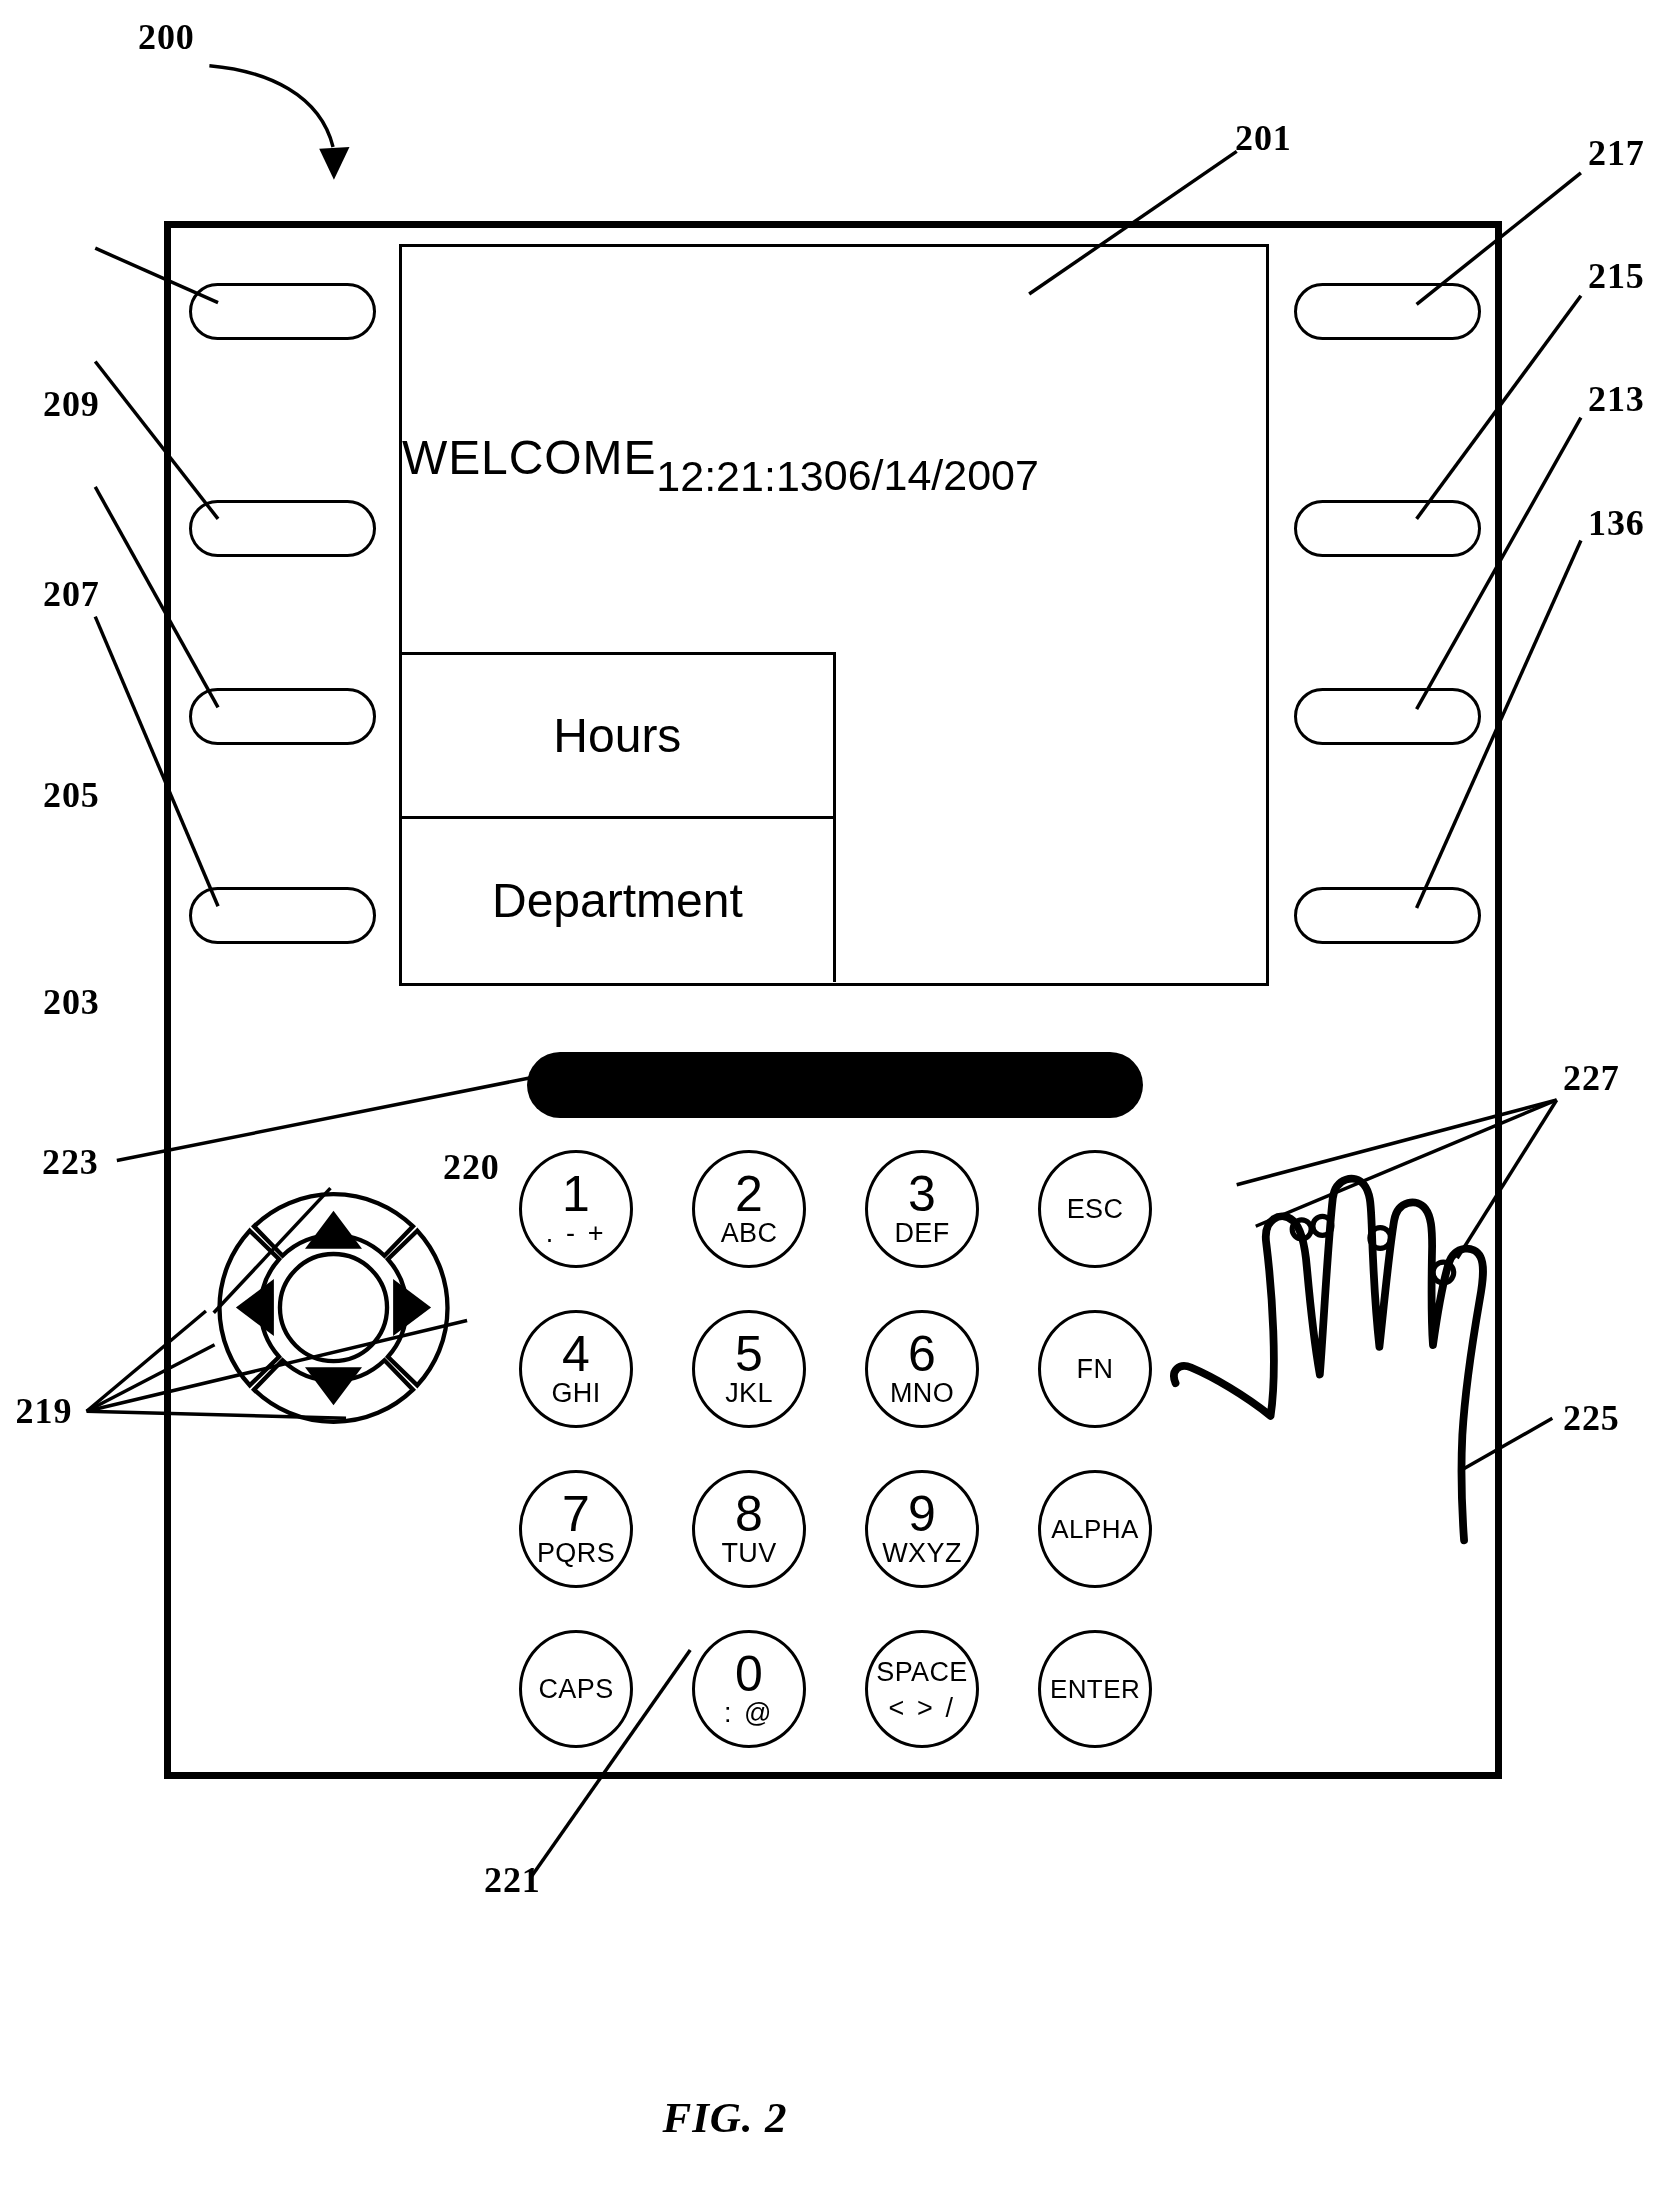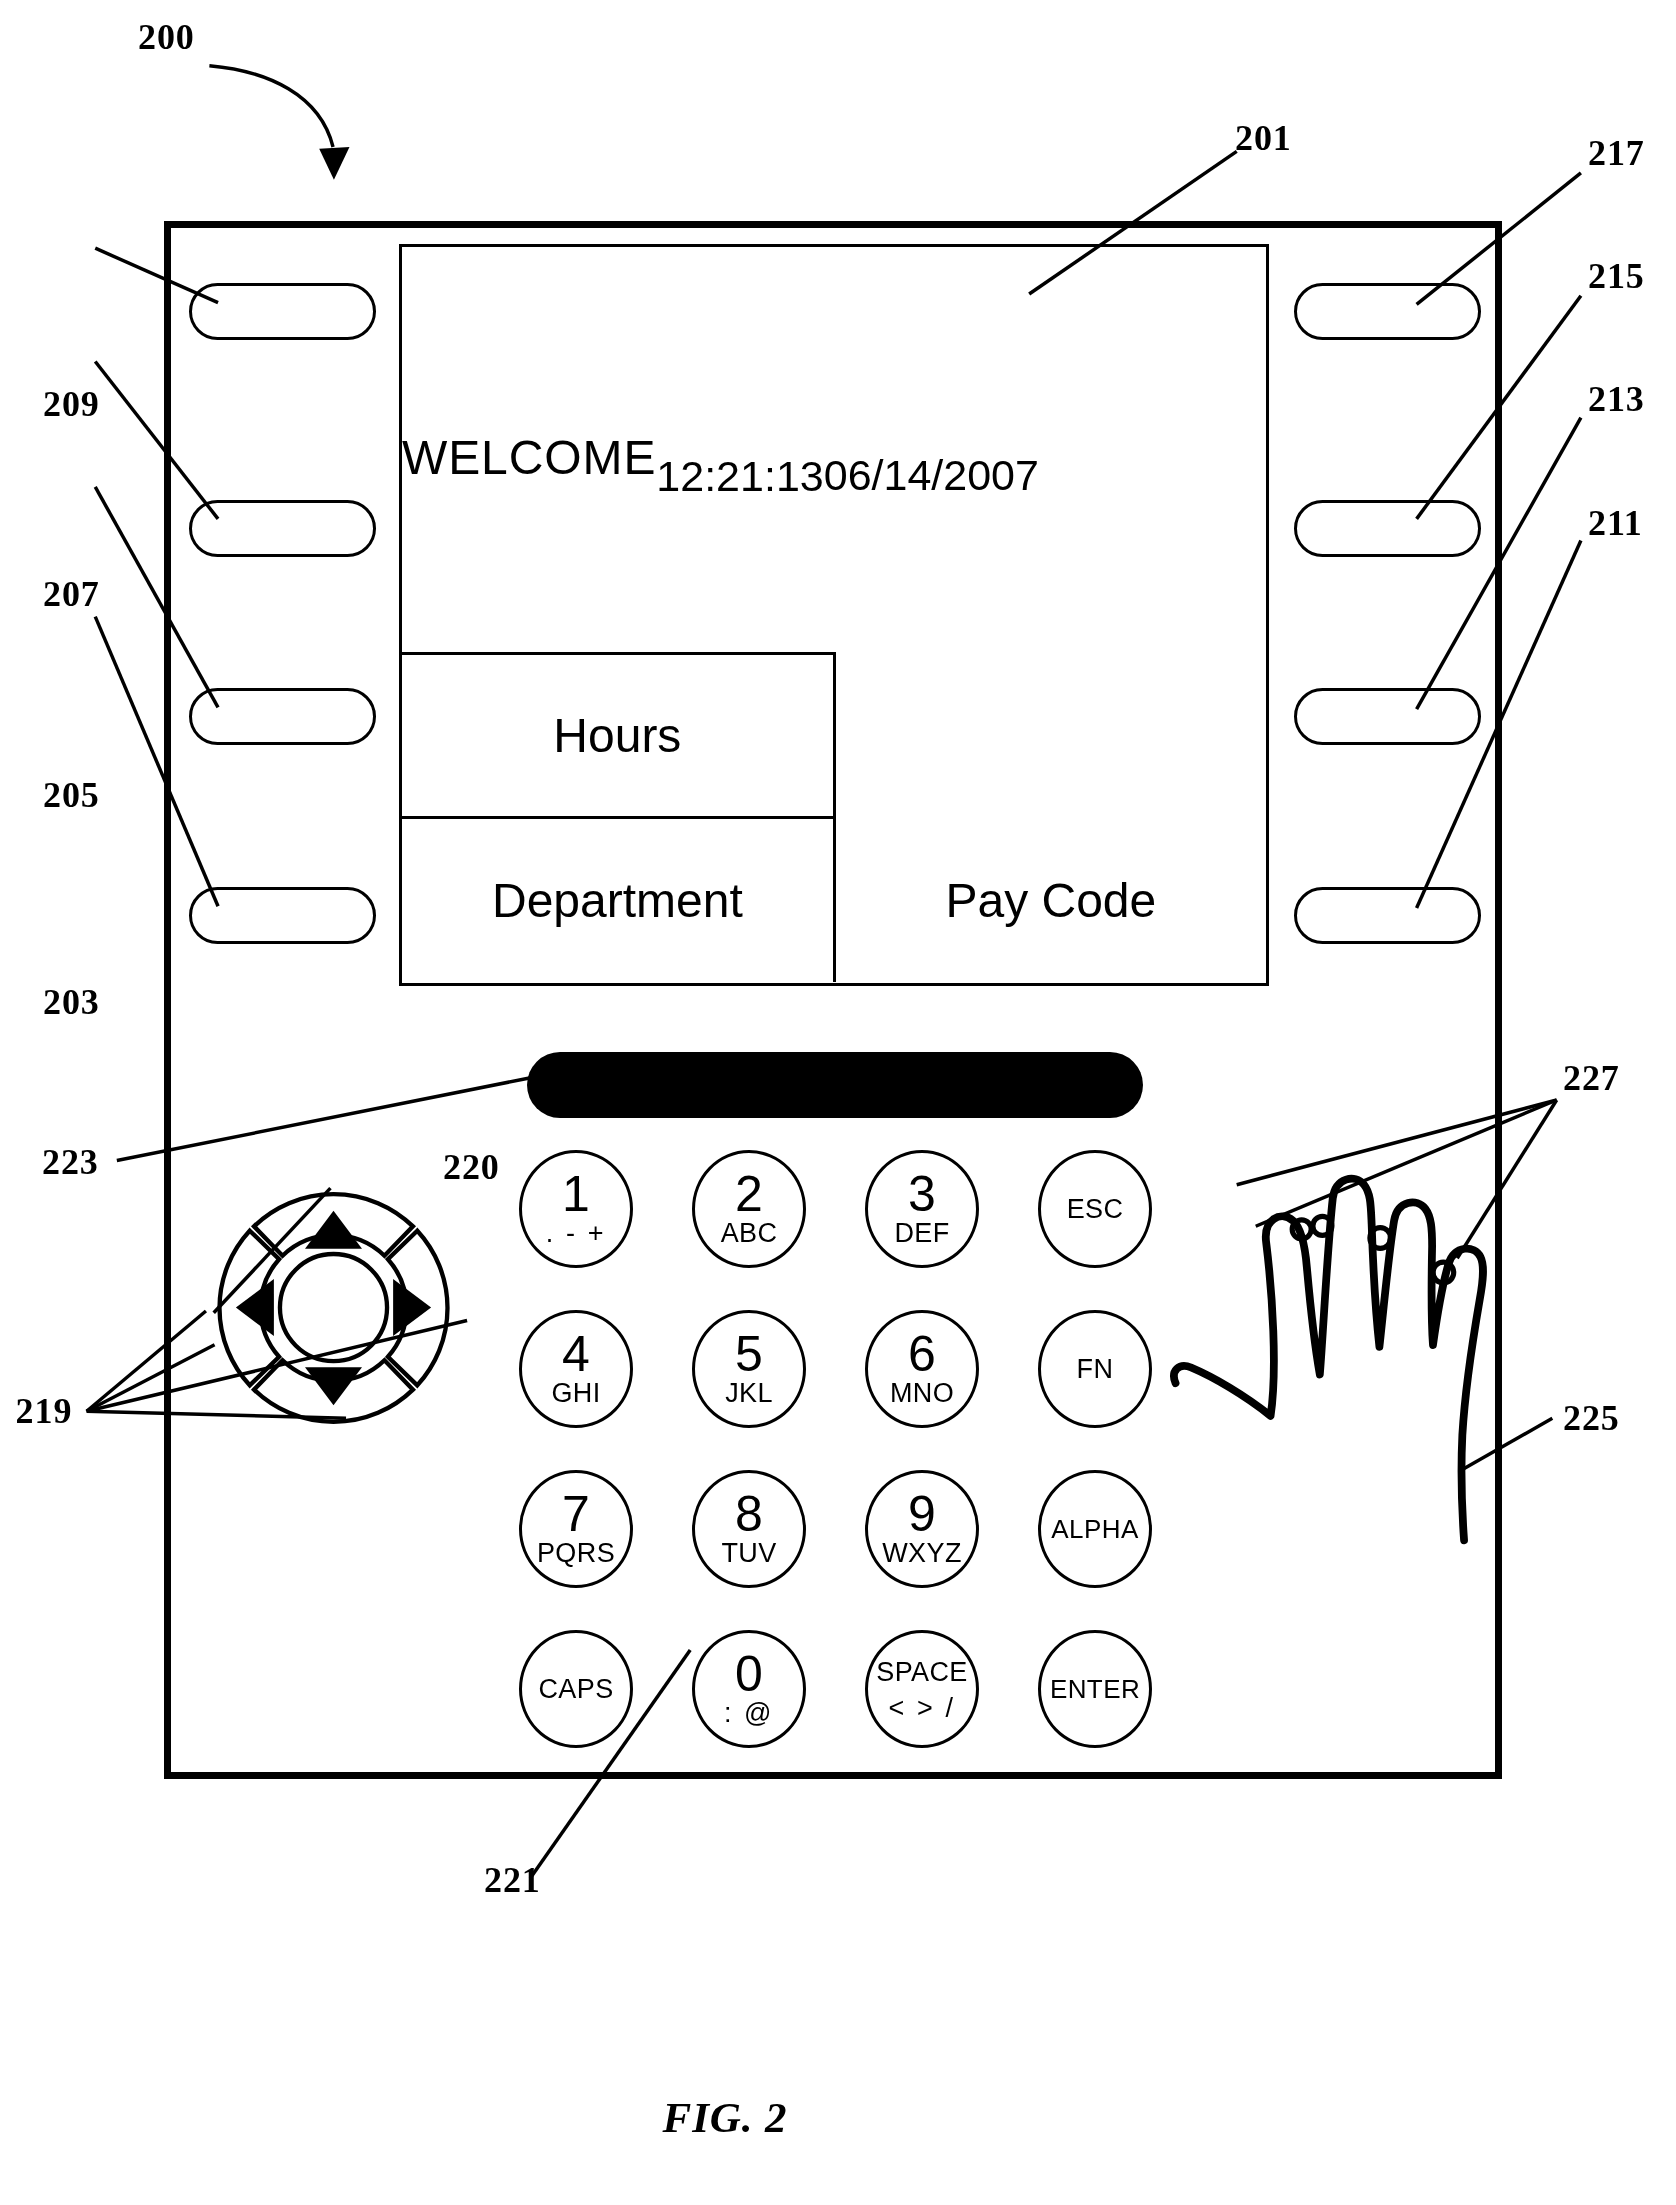--- a/index.html
+++ b/index.html
@@ -247,21 +247,20 @@
 
   <div class="display-screen">
     <div class="screen-top">
       <div class="screen-welcome">WELCOME</div>
       <div class="screen-time">12:21:13</div>
       <div class="screen-date">06/14/2007</div>
     </div>
     <div class="screen-tiles">
       <div class="tile tile-dept">Department</div>
       <div class="tile tile-hours">Hours</div>
-      <div class="tile tile-pay">Pay Code</div>
     </div>
   </div>
 
   <div class="softkey sk-left  sk-row1"></div>
   <div class="softkey sk-left  sk-row2"></div>
   <div class="softkey sk-left  sk-row3"></div>
   <div class="softkey sk-left  sk-row4"></div>
 
   <div class="softkey sk-right sk-row1"></div>
   <div class="softkey sk-right sk-row2"></div>
@@ -424,21 +423,21 @@
   <div class="ref" style="left:1235px; top:117px;">201</div>
 
   <div class="ref" style="left:43px;   top:383px;">209</div>
   <div class="ref" style="left:43px;   top:573px;">207</div>
   <div class="ref" style="left:43px;   top:774px;">205</div>
   <div class="ref" style="left:43px;   top:981px;">203</div>
 
   <div class="ref" style="left:1588px; top:132px;">217</div>
   <div class="ref" style="left:1588px; top:255px;">215</div>
   <div class="ref" style="left:1588px; top:378px;">213</div>
-  <div class="ref" style="left:1588px; top:502px;">211</div>
+  <div class="ref" style="left:1588px; top:502px;">136</div>
 
   <div class="ref" style="left:42px;   top:1141px;">223</div>
   <div class="ref" style="left:443px;  top:1146px;">220</div>
   <div class="ref" style="left:15.6px;   top:1390px;">219</div>
   <div class="ref" style="left:484px;  top:1859px;">221</div>
 
   <div class="ref" style="left:1563px; top:1057px;">227</div>
   <div class="ref" style="left:1563px; top:1397px;">225</div>
 
   <div class="fig-caption">FIG. 2</div>

